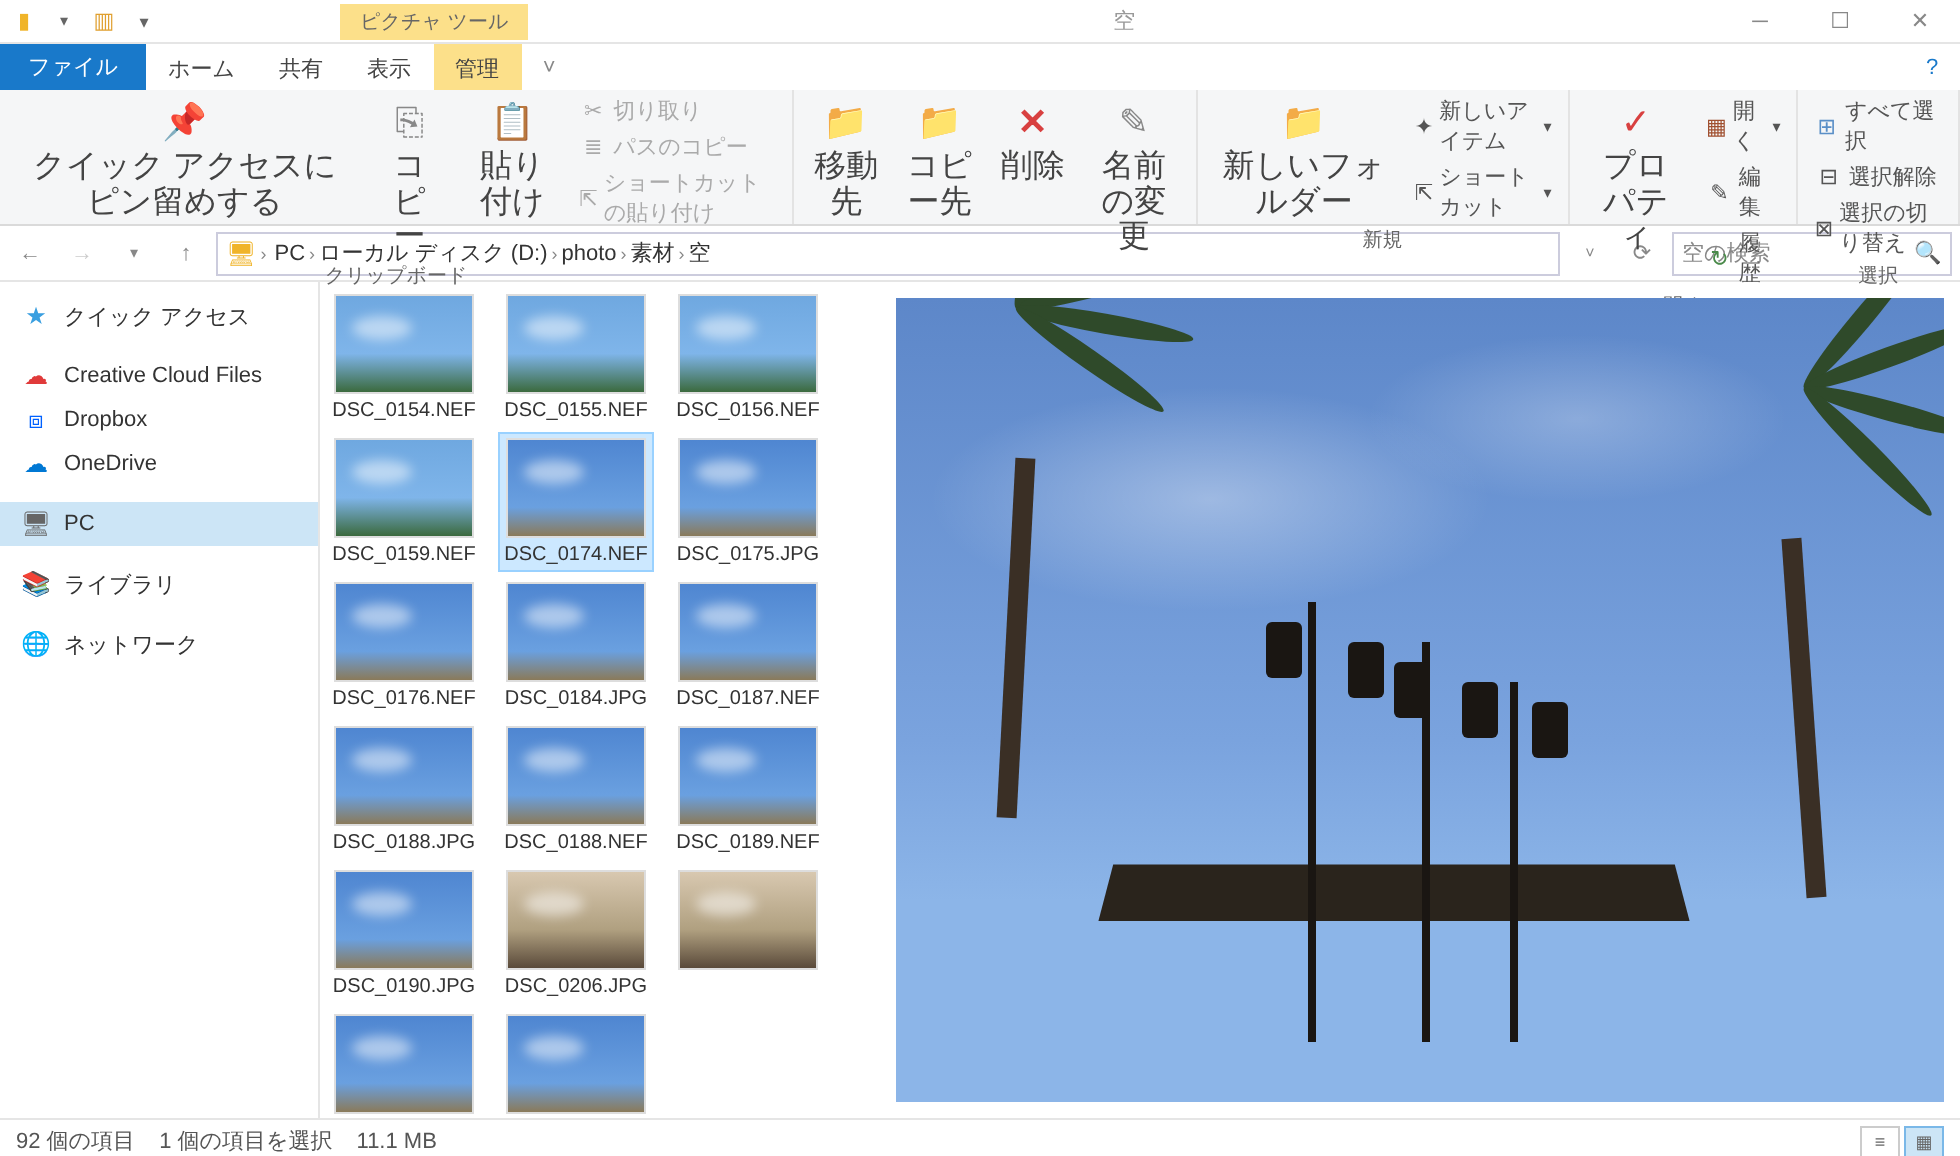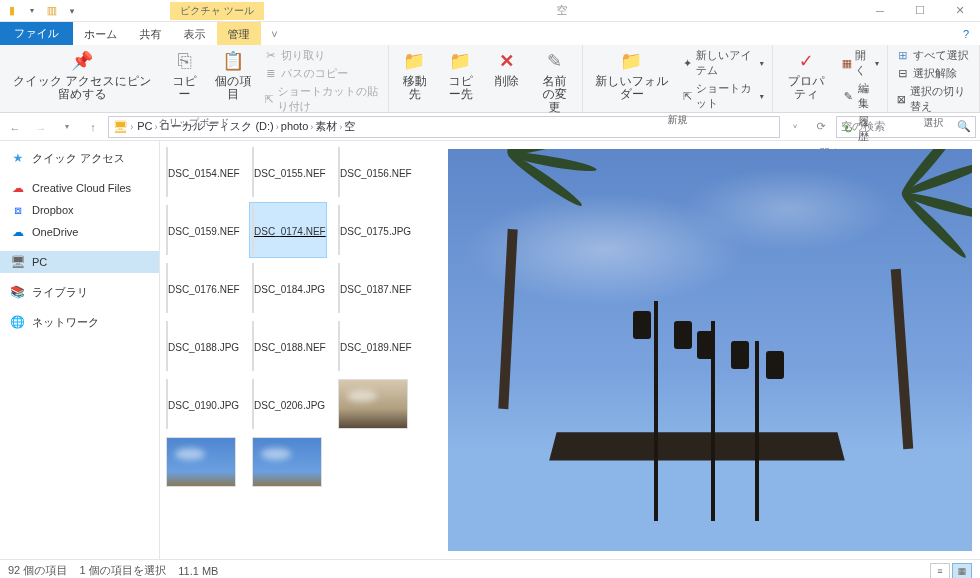--- a/index.html
+++ b/index.html
@@ -16,21 +16,21 @@
 .tab { padding: 4px 10px; font-size: 11px; color: #444; border: 1px solid transparent; font-family: Liberation Mono, monospace; }
 .tab.context { background: #fce08a; }
 .help-icon { margin-left: auto; width: 28px; display: flex; align-items: center; justify-content: center; color: #1979ca; }
 .expand-icon { width: 28px; display: flex; align-items: center; justify-content: center; color: #888; }
 .ribbon { height: 68px; background: #f5f6f7; border-bottom: 1px solid #dadada; display: flex; }
 .ribbon-group { border-right: 1px solid #e3e3e3; padding: 2px 6px; display: flex; flex-direction: column; position: relative; }
 .ribbon-group-label { text-align: center; font-size: 10px; color: #666; padding: 1px 0; margin-top: auto; }
 .ribbon-body { display: flex; align-items: flex-start; gap: 6px; flex: 1; }
 .big-btn { display: flex; flex-direction: column; align-items: center; justify-content: flex-start; padding: 2px 4px; min-width: 40px; }
 .big-btn .icon { width: 24px; height: 24px; display: flex; align-items: center; justify-content: center; font-size: 18px; }
-.big-btn .lbl { font-size: 12px; color: #444; text-align: center; line-height: 1.1; margin-top: 2px; }
+.big-btn .lbl { font-size: 16px; color: #444; text-align: center; line-height: 1.1; margin-top: 2px; }
 .small-stack { display: flex; flex-direction: column; gap: 1px; }
 .small-row { display: flex; align-items: center; gap: 3px; font-size: 10px; color: #555; padding: 1px 2px; }
 .small-row.disabled { color: #aaa; }
 .small-row .si { width: 14px; height: 14px; display: flex; align-items: center; justify-content: center; font-size: 11px; }
 .addressbar { height: 28px; display: flex; align-items: center; padding: 2px 4px; gap: 4px; border-bottom: 1px solid #e5e5e5; }
 .nav-btn { width: 22px; height: 22px; display: flex; align-items: center; justify-content: center; color: #888; border-radius: 2px; }
 .nav-btn.disabled { color: #ccc; }
 .breadcrumb-box { flex: 1; height: 22px; border: 1px solid #ccd; display: flex; align-items: center; padding: 0 4px; gap: 2px; }
 .breadcrumb-box .folder-ico { color: #f0b429; font-size: 12px; }
 .bc-item { font-size: 11px; color: #333; padding: 0 2px; }
@@ -40,22 +40,22 @@
 .content { display: flex; height: 418px; }
 .sidebar { width: 160px; border-right: 1px solid #e5e5e5; padding: 6px 0; overflow: hidden; }
 .side-item { display: flex; align-items: center; gap: 6px; padding: 3px 10px; font-size: 11px; color: #333; }
 .side-item.selected { background: #cce5f6; }
 .side-item .si-icon { width: 16px; height: 16px; display: flex; align-items: center; justify-content: center; font-size: 12px; }
 .side-sep { height: 8px; }
 .file-pane { width: 280px; overflow-y: auto; overflow-x: hidden; padding: 4px; display: flex; flex-wrap: wrap; gap: 4px 10px; align-content: flex-start; }
 .file-pane::-webkit-scrollbar { width: 14px; }
 .file-pane::-webkit-scrollbar-track { background: #f0f0f0; }
 .file-pane::-webkit-scrollbar-thumb { background: #c1c1c1; }
-.thumb { width: 76px; display: flex; align-items: center; padding: 2px; text-align: center; }
-.thumb.selected { background: #cce8ff; outline: 1px solid #99d1ff; text-decoration: underline; }
+.thumb { width: 76px; display: flex; flex-direction: column; align-items: center; padding: 2px; text-align: center; }
+.thumb.selected { background: #cce8ff; outline: 1px solid #99d1ff; }
 .thumb-img { width: 70px; height: 50px; background: linear-gradient(180deg,#6fa8e0 0%,#7fb5ea 60%,#3b6a3e 100%); border: 1px solid #ddd; position: relative; overflow: hidden; }
 .thumb-img.sky2 { background: linear-gradient(180deg,#4f86d1 0%,#6aa0e0 70%,#8a7a5a 100%); }
 .thumb-img.sunset { background: linear-gradient(180deg,#d8c8b0 0%,#b0a080 60%,#5a4a3a 100%); }
 .thumb-img::after { content:""; position:absolute; top:10px; left:8px; width:30px; height:12px; background:rgba(255,255,255,0.5); border-radius:50%; filter:blur(3px); }
 .thumb-name { font-size: 10px; color: #333; margin-top: 3px; white-space: nowrap; }
 .preview { flex: 1; padding: 8px; display: flex; align-items: stretch; }
 .preview-img { flex: 1; background: linear-gradient(180deg,#5d87c9 0%,#7aa3de 55%,#8cb5e8 75%), #5d87c9; position: relative; overflow: hidden; }
 .preview-img::before { content:""; position:absolute; inset:0; background: radial-gradient(ellipse 200px 80px at 30% 25%, rgba(255,255,255,0.35), transparent 70%), radial-gradient(ellipse 150px 60px at 65% 15%, rgba(255,255,255,0.25), transparent 70%); }
 .palm { position:absolute; width:160px; height:280px; }
 .palm.left { left:-20px; top:-20px; }
@@ -110,21 +110,21 @@
       <div class="big-btn">
         <div class="icon" style="color:#5a8fc7">📌</div>
         <div class="lbl">クイック アクセスにピン留めする</div>
       </div>
       <div class="big-btn">
         <div class="icon" style="color:#888">⎘</div>
         <div class="lbl">コピー</div>
       </div>
       <div class="big-btn">
         <div class="icon" style="color:#c79a5a">📋</div>
-        <div class="lbl">個の項目</div>
+        <div class="lbl">貼り付け</div>
       </div>
       <div class="small-stack">
         <div class="small-row disabled">
             <span class="si">✂</span>
             <span>切り取り</span>
           </div>
         <div class="small-row disabled">
             <span class="si">≣</span>
             <span>パスのコピー</span>
           </div>

